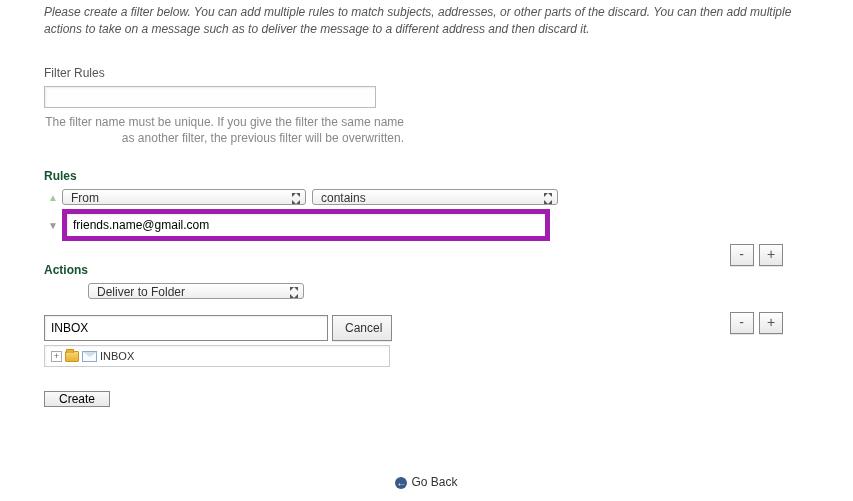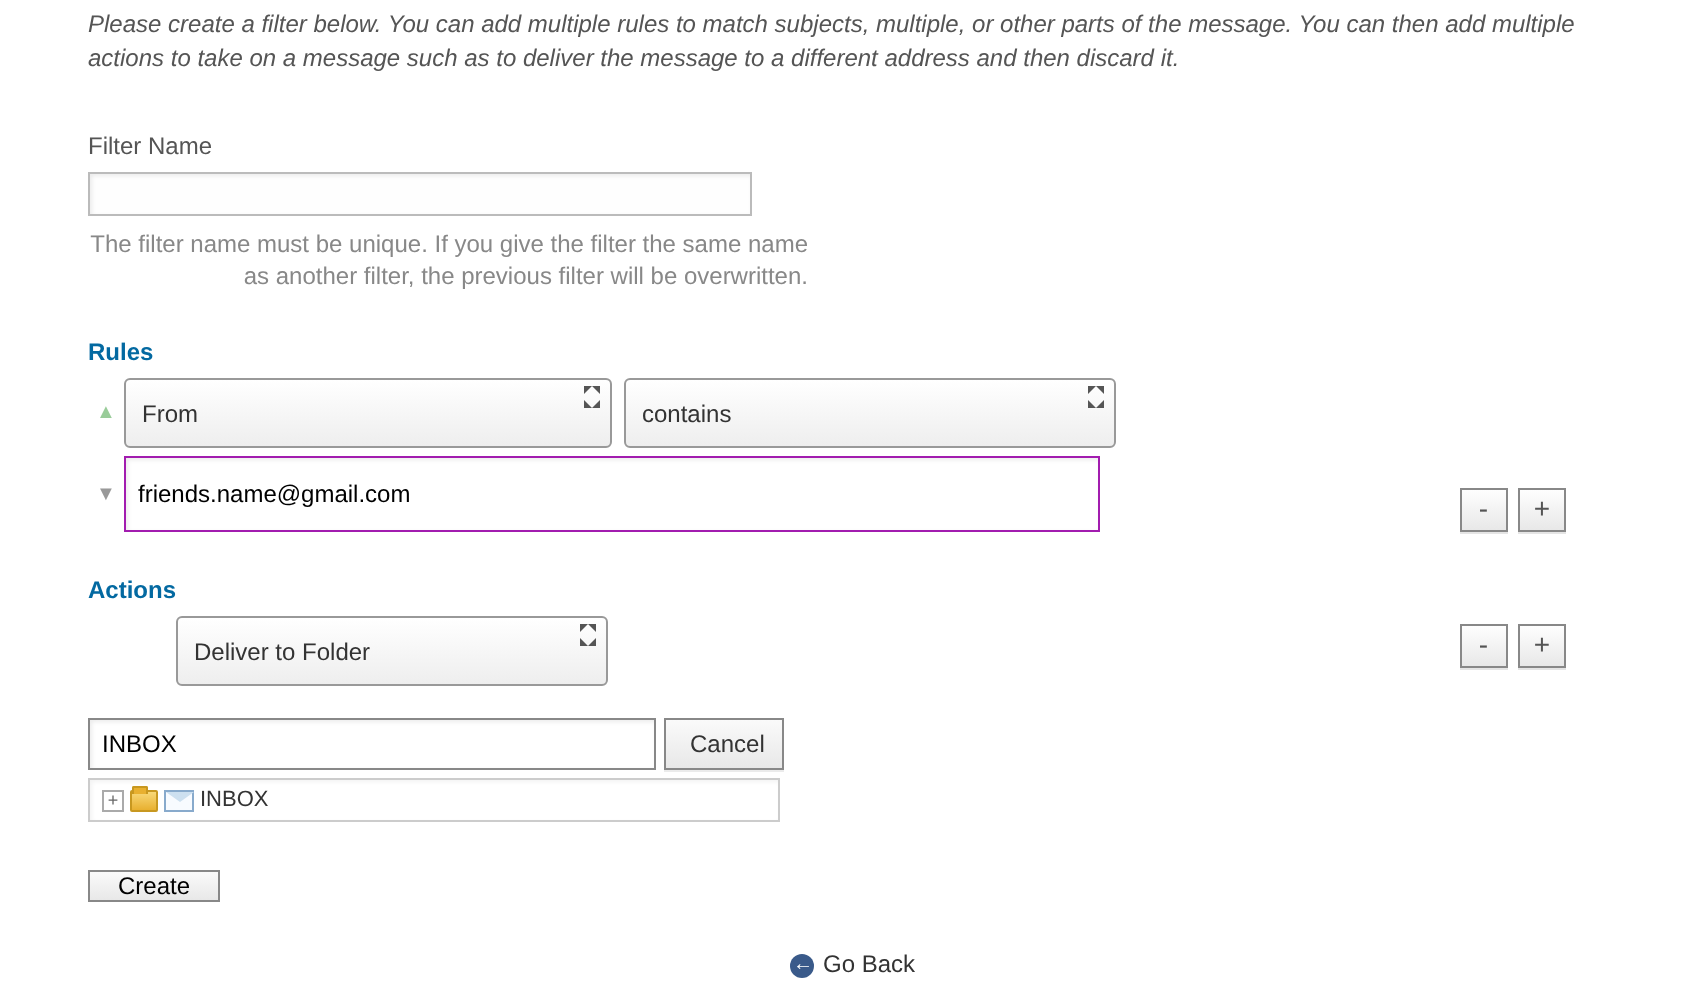--- a/index.html
+++ b/index.html
@@ -41,21 +41,21 @@
   }
   .help-text {
     color: #888;
     margin-top: 6px;
     line-height: 1.4;
     max-width: 360px;
     text-align: right;
   }
   .section-title {
     font-weight: bold;
-    color: #0369a1;
+    color: #14532d;
     margin-top: 22px;
     margin-bottom: 6px;
   }
   .rule-row {
     display: flex;
     align-items: center;
     margin-bottom: 4px;
   }
   .rule-sub {
     display: flex;
@@ -66,21 +66,21 @@
     width: 18px;
     text-align: center;
     cursor: pointer;
     font-size: 10px;
   }
   .arrow-up { color: #99cc99; }
   .arrow-down { color: #999; }
   .select {
     -webkit-appearance: none;
     appearance: none;
-    height: 35px;
+    height: 16px;
     border: 1px solid #999;
     border-radius: 3px;
     background: linear-gradient(#fff, #eee);
     padding: 1px 20px 1px 8px;
     font-size: 12px;
     color: #333;
     position: relative;
   }
   .select-wrap {
     position: relative;
@@ -99,24 +99,24 @@
       linear-gradient(to top left, transparent 48%, #555 52%) no-repeat 0 0 / 4px 4px,
       linear-gradient(to top right, transparent 48%, #555 52%) no-repeat 4px 0 / 4px 4px,
       linear-gradient(to bottom left, transparent 48%, #555 52%) no-repeat 0 7px / 4px 4px,
       linear-gradient(to bottom right, transparent 48%, #555 52%) no-repeat 4px 7px / 4px 4px;
   }
   .sel-from { width: 244px; }
   .sel-contains { width: 246px; }
   .sel-action { width: 216px; }
   .value-input {
     width: 488px;
-    height: 22px;
-    border: 1px solid #a21caf;
+    height: 32px;
+    border: 5px solid #a21caf;
     box-shadow: inset 1px 1px 2px rgba(0,0,0,0.08);
-    padding: 18px 6px;
+    padding: 2px 6px;
     font-size: 12px;
   }
   .controls {
     position: absolute;
     right: 70px;
   }
   .controls.row1 { top: 244px; }
   .controls.row2 { top: 312px; }
   .sqbtn {
     display: inline-block;
@@ -247,23 +247,23 @@
     text-align: center;
     margin-right: 4px;
     vertical-align: middle;
   }
 </style>
 </head>
 <body>
 
 <div class="content">
 
-  <div class="intro">Please create a filter below. You can add multiple rules to match subjects, multiple, or other parts of the message. You can then add multiple actions to take on a message such as to deliver the message to a different address and then discard it.</div>
-
-  <div class="label-filtername">Filter Name</div>
+  <div class="intro">Please create a filter below. You can add multiple rules to match subjects, addresses, or other parts of the discard. You can then add multiple actions to take on a message such as to deliver the message to a different address and then discard it.</div>
+
+  <div class="label-filtername">Filter Rules</div>
   <input type="text" class="filtername-input" value="" style="">
   <div class="help-text">The filter name must be unique. If you give the filter the same name as another filter, the previous filter will be overwritten.</div>
 
   <div class="section-title">Rules</div>
 
   <div class="rule-row">
     <span class="arrow arrow-up">▲</span>
     <span class="select-wrap">
       <select class="select sel-from">
         <option>From</option>

